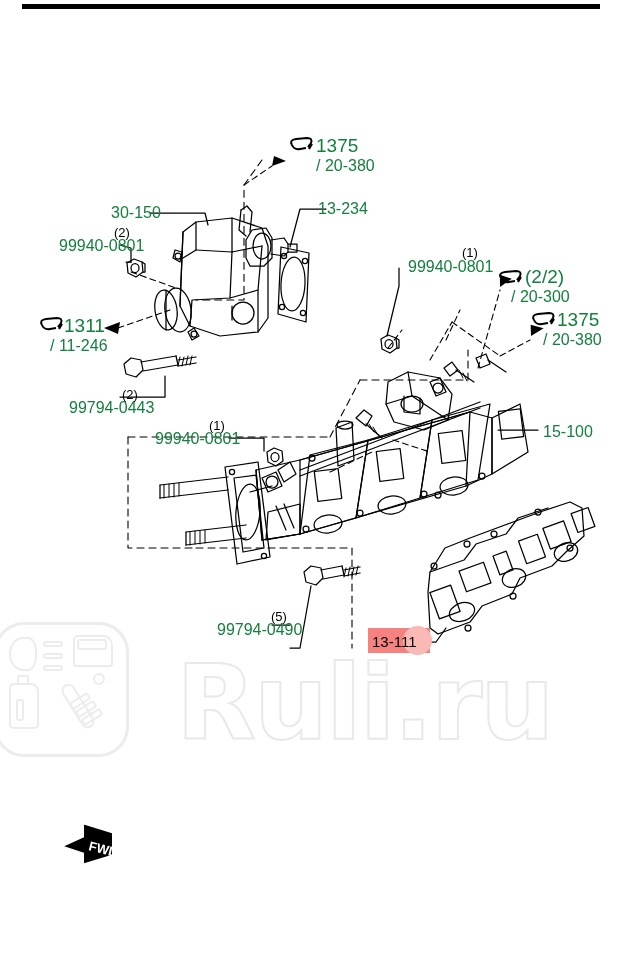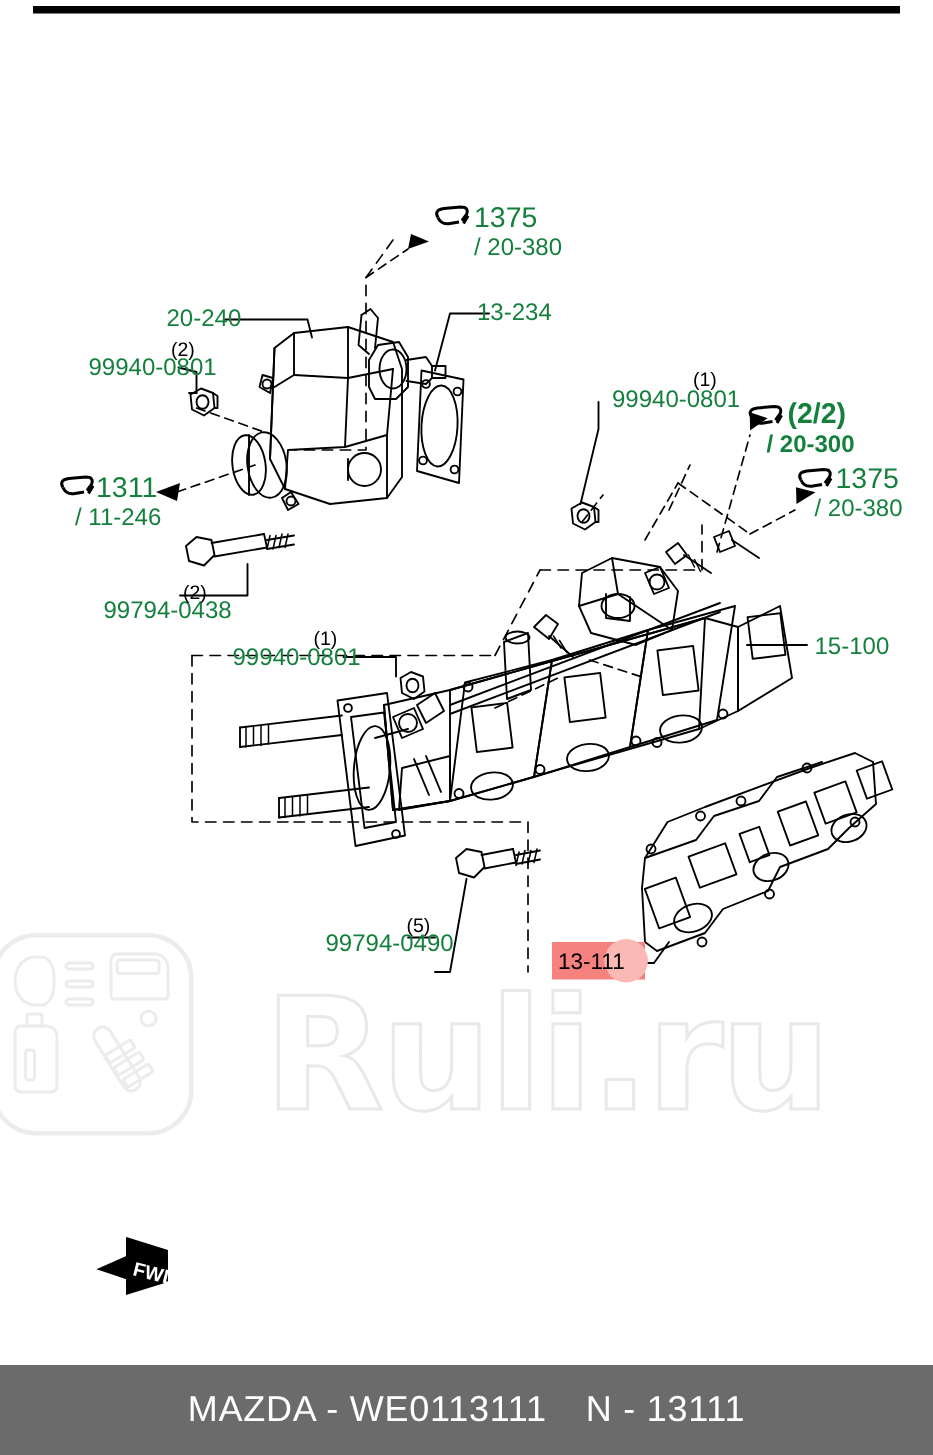--- a/index.html
+++ b/index.html
@@ -345,21 +345,21 @@
   <div class="lbl big" style="left:316px;top:136px;">
     <span>1375</span>
     <span class="sub">/ 20-380</span>
   </div>
   <svg style="position:absolute;left:288px;top:136px;width:26px;height:16px;z-index:21">
     <path d="M4 9 Q1 4 8 3 L19 2 Q25 2 23 7 L20 11 L24 8 L21 13" fill="none" stroke="#000" stroke-width="2"></path>
     <path d="M4 9 Q6 14 12 13 L18 12" fill="none" stroke="#000" stroke-width="2"></path>
   </svg>
 
   <div class="lbl" style="left:111px;top:205px;">
-    <span>20-240</span>
+    <span>30-150</span>
   </div>
 
   <div class="lbl" style="left:59px;top:238px;">
     <span>99940-0801</span>
   </div>
   <div class="qty" style="left:114px;top:226px;z-index:21">(2)</div>
 
   <div class="lbl" style="left:318px;top:201px;">
     <span>13-234</span>
   </div>
@@ -367,30 +367,30 @@
   <div class="lbl big" style="left:64px;top:316px;">
     <span>1311</span>
     <span class="sub" style="margin-left:-14px;">/ 11-246</span>
   </div>
   <svg style="position:absolute;left:38px;top:316px;width:26px;height:16px;z-index:21">
     <path d="M4 9 Q1 4 8 3 L19 2 Q25 2 23 7 L20 11 L24 8 L21 13" fill="none" stroke="#000" stroke-width="2"></path>
     <path d="M4 9 Q6 14 12 13 L18 12" fill="none" stroke="#000" stroke-width="2"></path>
   </svg>
 
   <div class="lbl" style="left:69px;top:400px;">
-    <span>99794-0438</span>
+    <span>99794-0443</span>
   </div>
   <div class="qty" style="left:122px;top:388px;z-index:21">(2)</div>
 
   <div class="lbl" style="left:408px;top:259px;">
     <span>99940-0801</span>
   </div>
   <div class="qty" style="left:462px;top:246px;z-index:21">(1)</div>
 
-  <div class="lbl big" style="left:525px;top:267px;font-weight:bold;">
+  <div class="lbl big" style="left:525px;top:267px;">
     <span>(2/2)</span>
     <span class="sub" style="margin-left:-14px;">/ 20-300</span>
   </div>
   <svg style="position:absolute;left:497px;top:269px;width:26px;height:16px;z-index:21">
     <path d="M4 9 Q1 4 8 3 L19 2 Q25 2 23 7 L20 11 L24 8 L21 13" fill="none" stroke="#000" stroke-width="2"></path>
     <path d="M4 9 Q6 14 12 13 L18 12" fill="none" stroke="#000" stroke-width="2"></path>
   </svg>
 
   <div class="lbl big" style="left:557px;top:310px;">
     <span>1375</span>
@@ -418,19 +418,14 @@
   <div class="hl" style="left:368px;top:628px;width:62px;height:25px;"></div>
   <div class="hl-dot" style="left:403px;top:626px;width:29px;height:29px;"></div>
   <div class="hl-txt" style="left:372px;top:634px;">13-111</div>
 
   <svg class="fwd" viewBox="0 0 58 48">
     <path d="M22 4 L48 12 L48 32 L22 40 L22 30 L4 24 L22 16 Z" fill="#000"></path>
     <path d="M22 4 L48 12 L48 32 L22 40 L22 30 L4 24 L22 16 Z" fill="none" stroke="#000" stroke-width="2"></path>
     <text x="25" y="28" font-family="Liberation Sans, sans-serif" font-size="13" font-weight="700" fill="#fff" transform="rotate(14 25 28)">FWD</text>
   </svg>
 
-  <div class="footer">
-    <span>MAZDA - WE0113111</span>
-    <span class="gap"></span>
-    <span>N - 13111</span>
-  </div>
 
 </div>
 
 </body></html>

